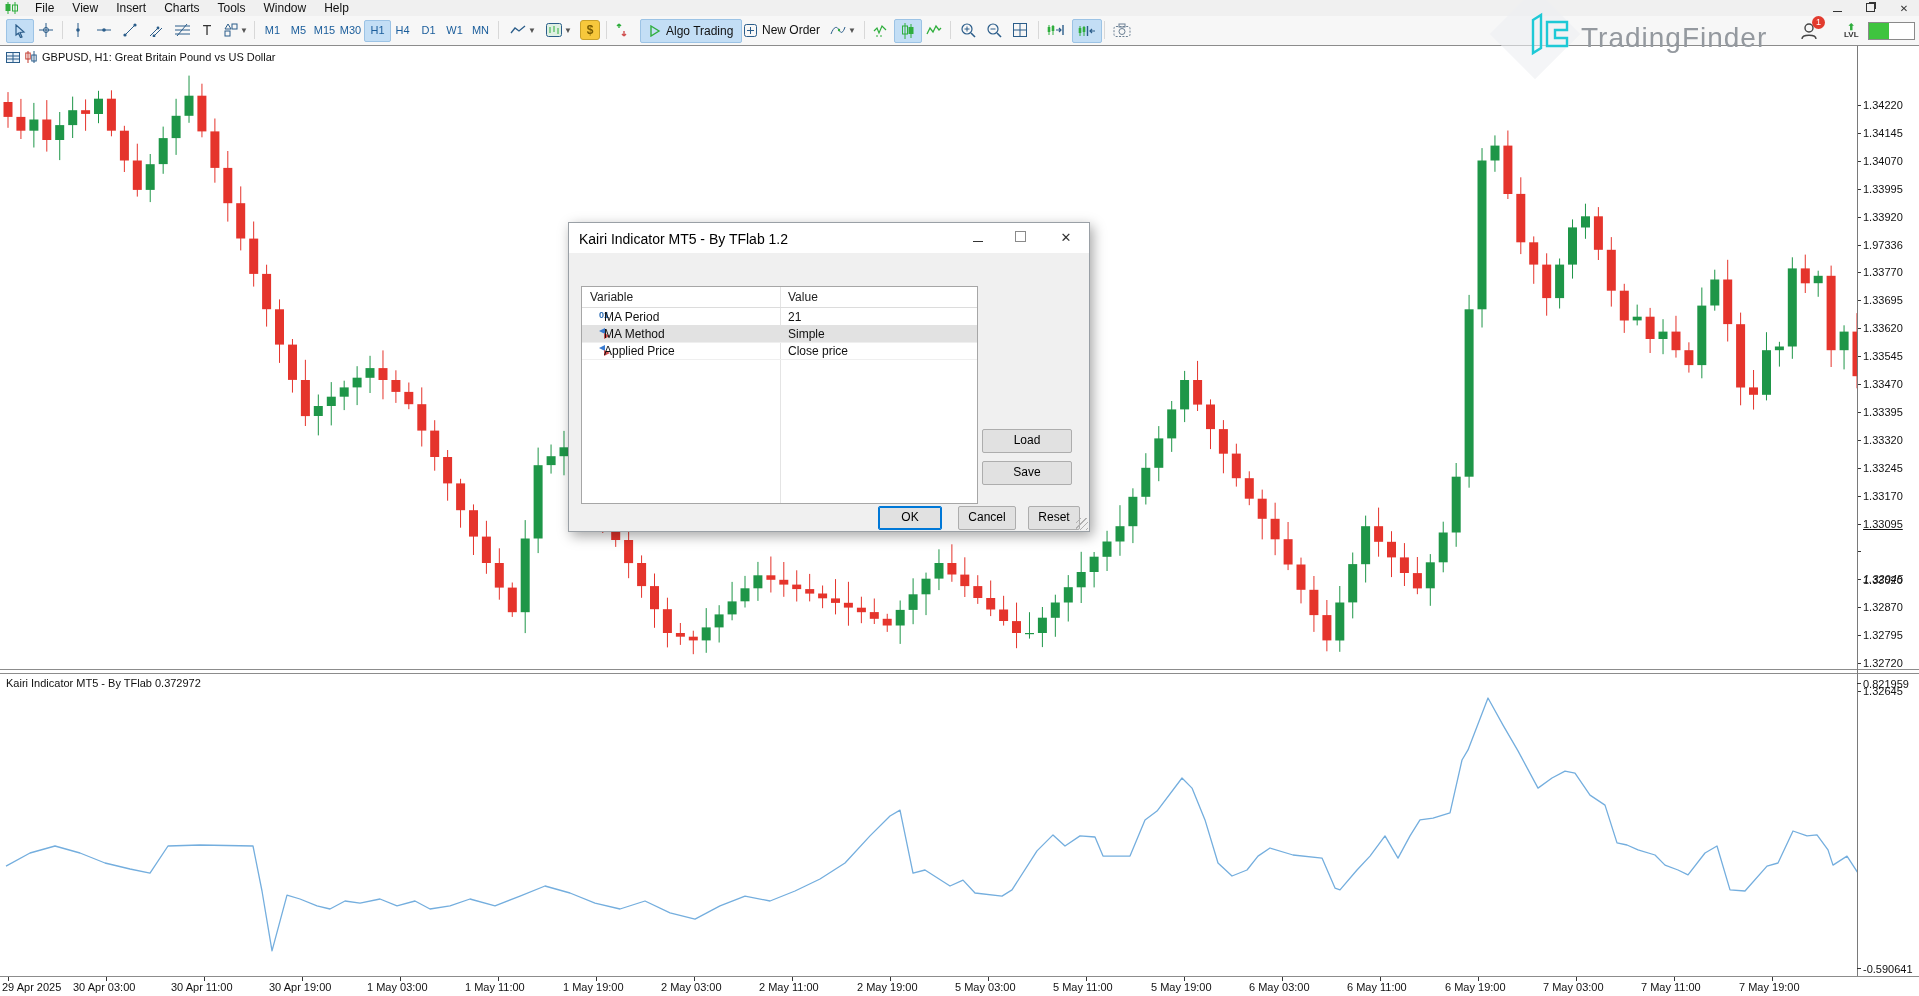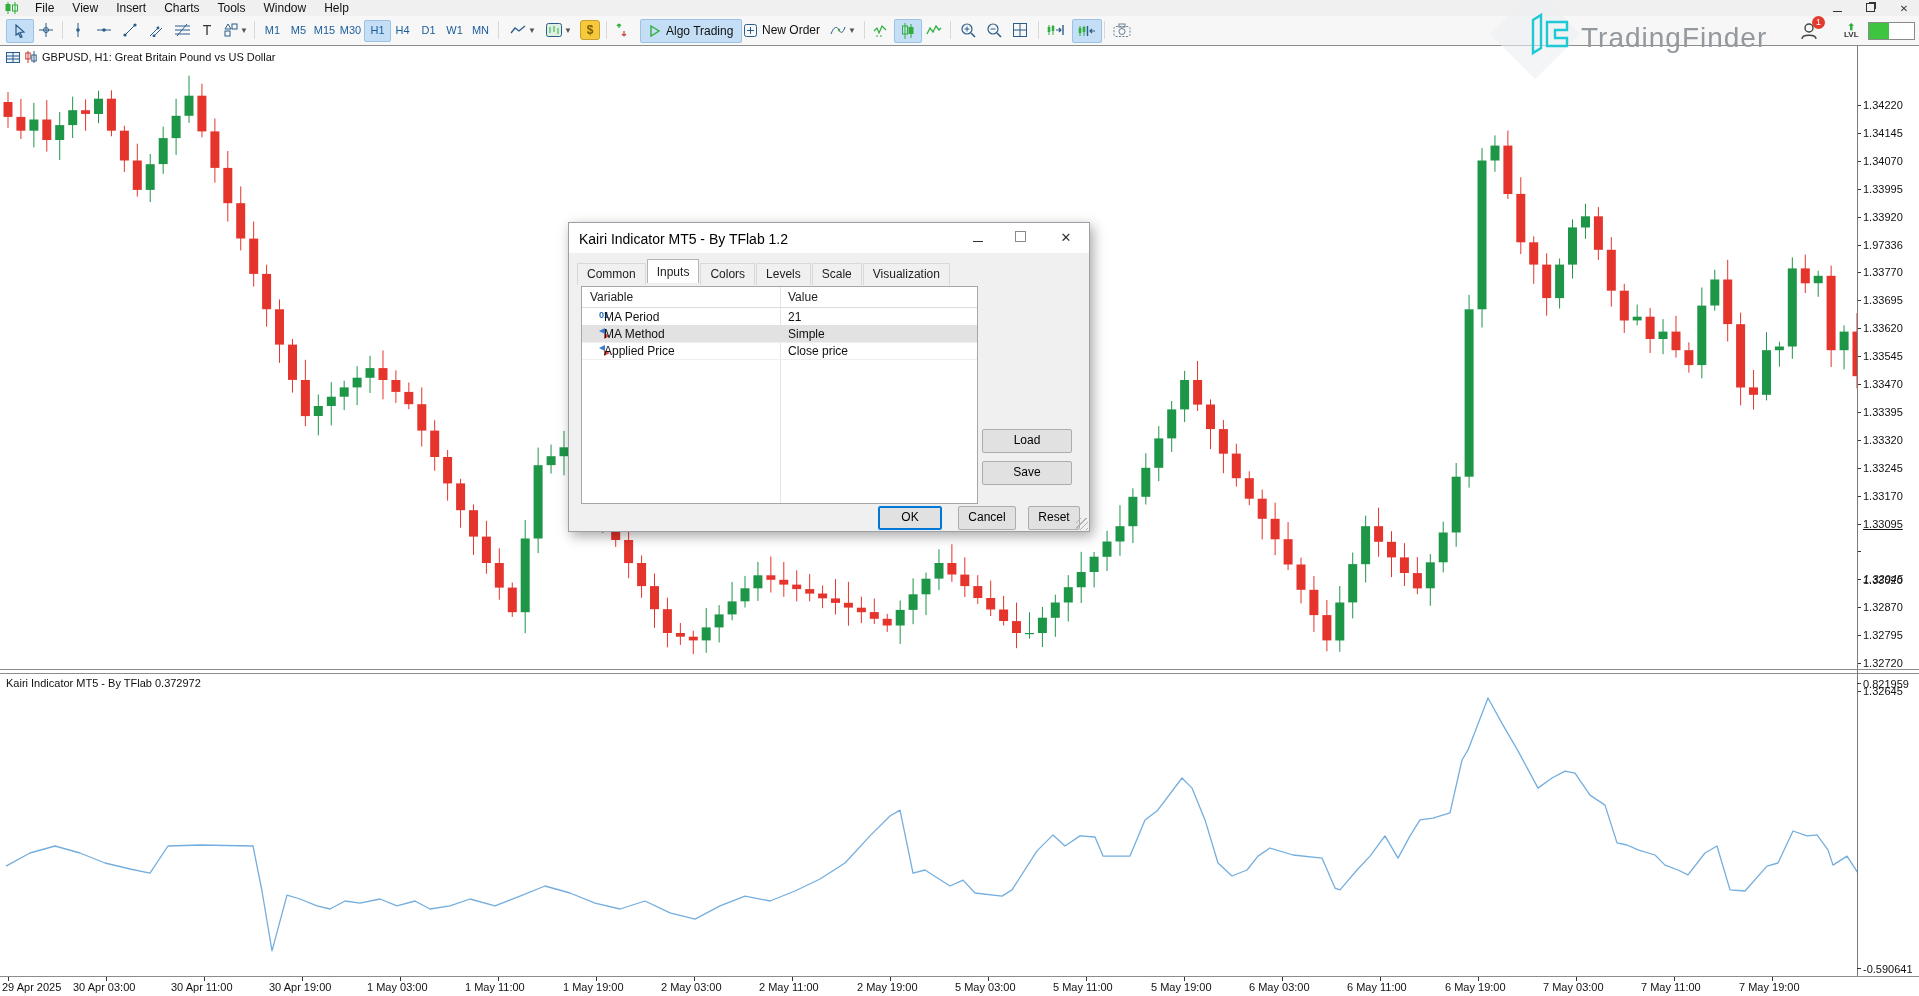--- a/index.html
+++ b/index.html
@@ -723,21 +723,20 @@
   <span class="wm-text">TradingFinder</span>
 </div>
 
 <div class="dialog">
   <div class="dlg-titlebar">
     <span class="dlg-title">Kairi Indicator MT5 - By TFlab 1.2</span>
     <span class="dlg-btn dlg-min"><i></i></span>
     <span class="dlg-btn dlg-max"><i></i></span>
     <span class="dlg-btn dlg-close">✕</span>
   </div>
-  <div class="tabs" id="dlg-tabs"><span class="tab">Common</span><span class="tab active">Inputs</span><span class="tab">Colors</span><span class="tab">Levels</span><span class="tab">Scale</span><span class="tab">Visualization</span></div>
   <div class="dlg-table">
     <div class="col-div"></div>
     <div class="thead">
       <span class="th" style="left:8px;">Variable</span>
       <span class="th" style="left:206px;">Value</span>
     </div>
     <div id="table-rows">
         <div class="trow" style="top: 21px;">
           <span class="row-ic ic-num01">01</span>
           <span class="nm">MA Period</span>

